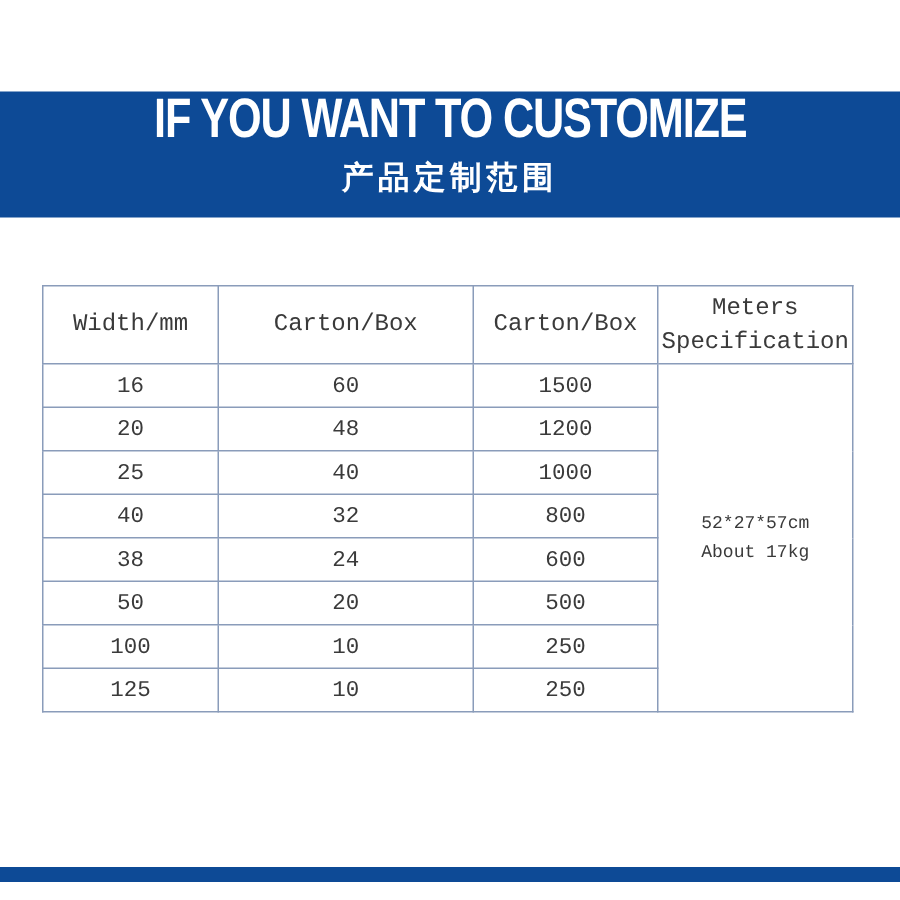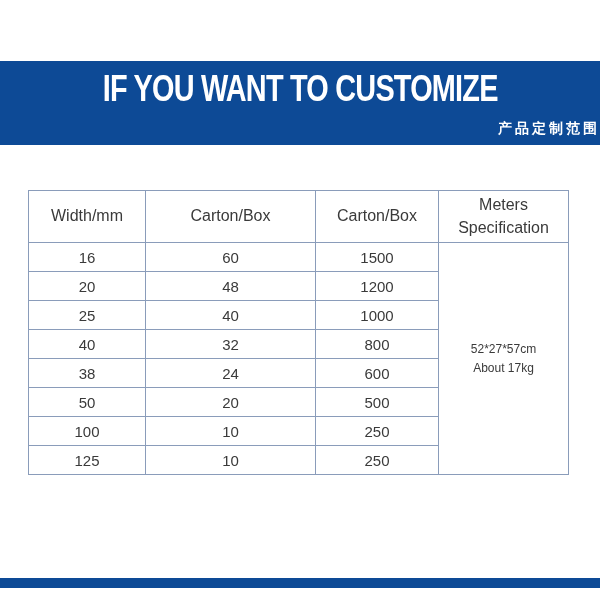--- a/index.html
+++ b/index.html
@@ -11,46 +11,45 @@
     overflow: hidden;
   }
   .banner {
     position: absolute;
     top: 61px; left: 0; width: 600px; height: 84px;
     background: #0d4a96;
     color: #ffffff;
     text-align: center;
   }
   .banner-title-row {
-    padding-top: 10px;
     line-height: 36px;
     white-space: nowrap;
   }
   .banner-title {
     display: inline-block;
     font-size: 37px;
     font-weight: bold;
     letter-spacing: -1px;
     transform: scaleX(0.78);
     transform-origin: center;
   }
   .banner-subtitle {
     margin-top: 1px;
-    font-size: 14px;
+    font-size: 21px;
     font-weight: bold;
     letter-spacing: 3px;
     line-height: 26px;
-    text-align: right;
   }
   table.spec-table {
     position: absolute;
     top: 190px; left: 28px;
     width: 540px;
     border-collapse: collapse;
     table-layout: fixed;
+    font-family: Liberation Mono, monospace;
   }
   .spec-table col.c1 { width: 117px; }
   .spec-table col.c2 { width: 170px; }
   .spec-table col.c3 { width: 123px; }
   .spec-table col.c4 { width: 130px; }
   .spec-table th, .spec-table td {
     border: 1px solid #8a9cba;
     text-align: center;
     vertical-align: middle;
     color: #3a3a3a;

